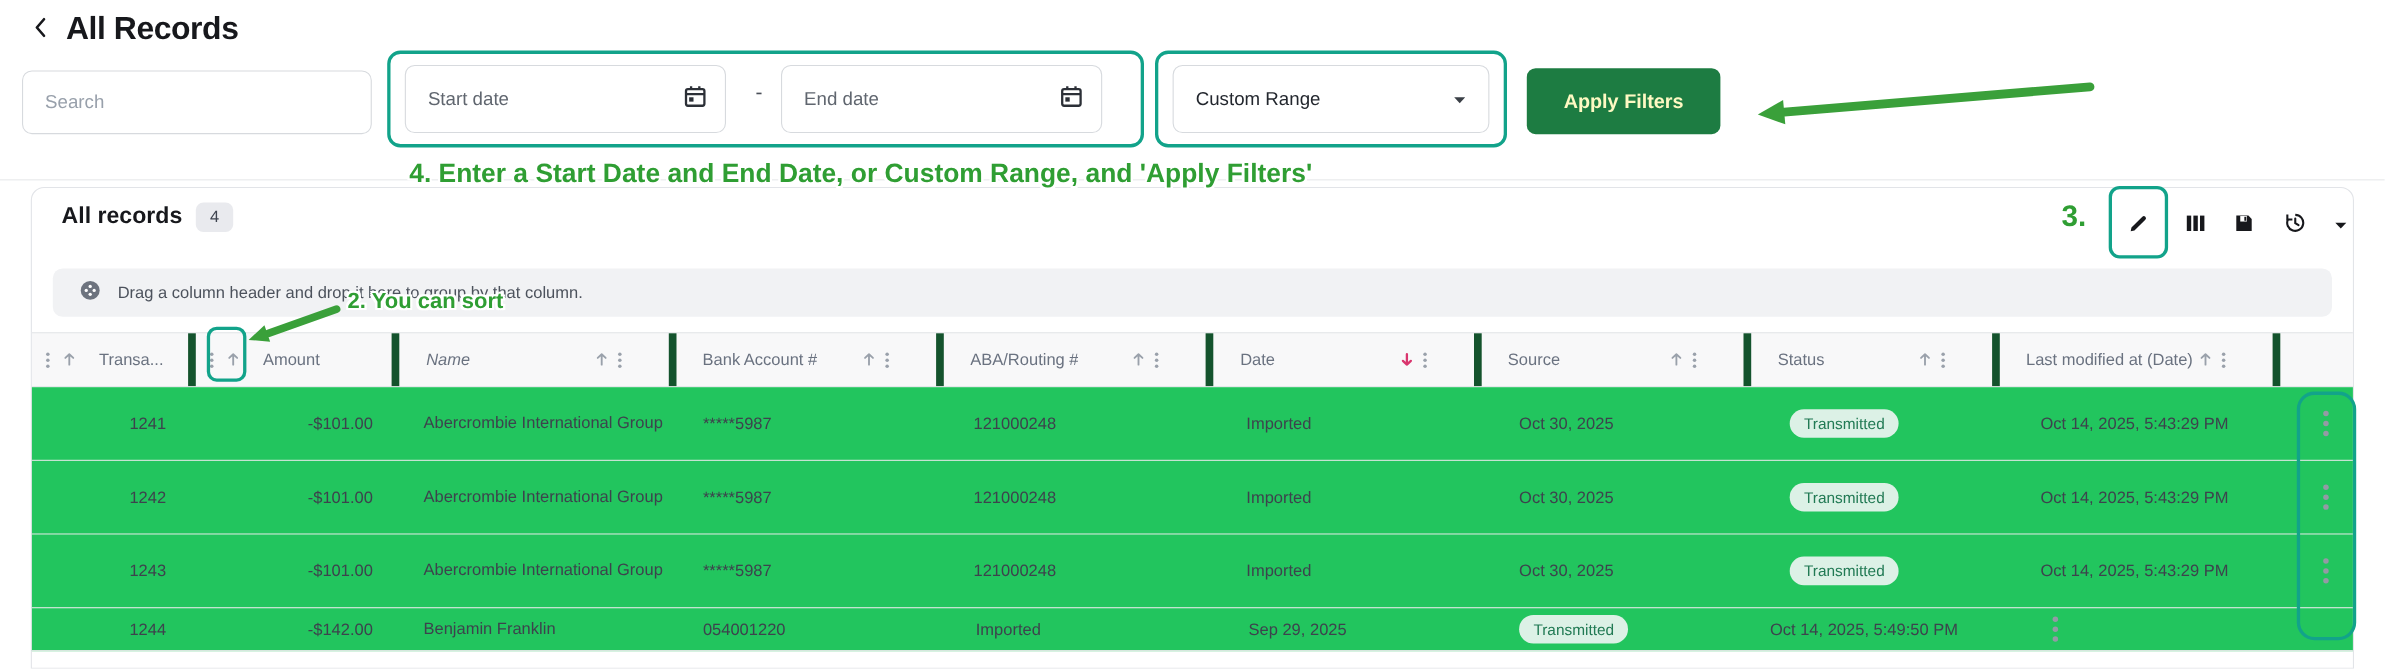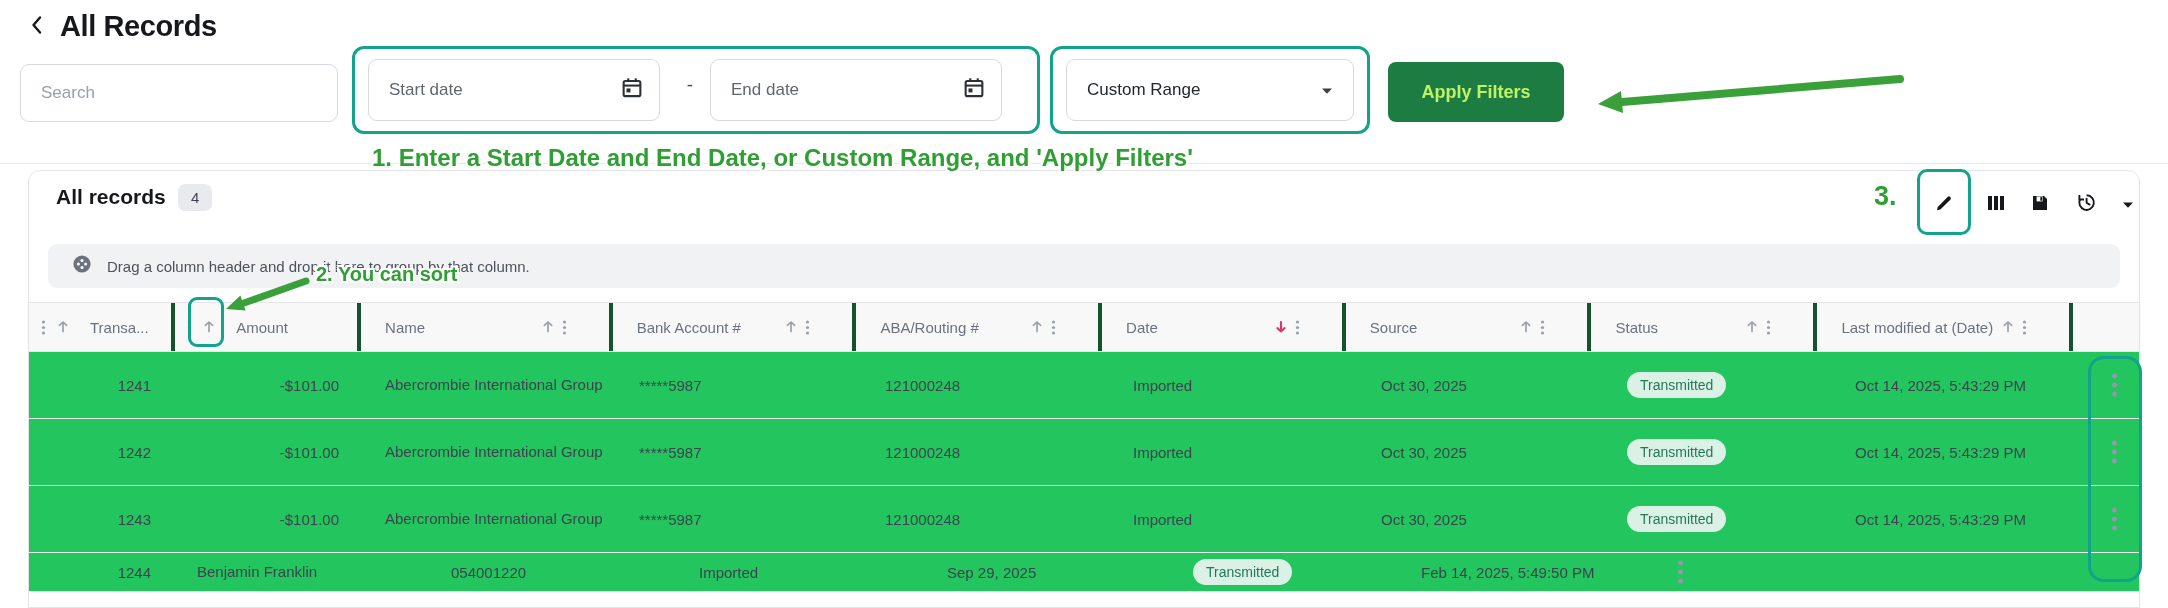--- a/index.html
+++ b/index.html
@@ -19,21 +19,21 @@
   .search-input::placeholder{color:#98a0ab}
   .datefield{display:flex;align-items:center;border:1px solid #d7dade;border-radius:9px;height:62px;
     padding:0 16px 0 20px;background:#fff}
   .datefield input{border:none;outline:none;flex:1;font-size:17px;color:#c2410c;background:transparent;min-width:0}
   .datefield input::placeholder{color:#60666f}
   #start-date{left:368px;top:59px;width:292px}
   #end-date{left:710px;top:59px;width:292px}
   .dash{left:672px;top:74px;width:36px;text-align:center;font-size:19px;color:#4a4f58}
   .range-select{left:1066px;top:59px;width:288px;height:62px;border:1px solid #d7dade;border-radius:9px;
     display:flex;align-items:center;justify-content:space-between;padding:0 20px;font-size:17px;color:#23272e;cursor:pointer;background:#fff}
-  .apply-btn{left:1388px;top:62px;width:176px;height:60px;background:#1d7c42;color:#bef264;font-weight:bold;
+  .apply-btn{left:1388px;top:62px;width:176px;height:60px;background:#1d7c42;color:#fef9c3;font-weight:bold;
     font-size:18px;border:none;border-radius:8px;cursor:pointer;z-index:2}
   .divider{left:0;top:163px;width:2168px;height:1px;background:#e7e8ea}
 
   
   .hl-box{border:3px solid #12a38a;border-radius:12px;background:transparent;pointer-events:none;z-index:30}
   #hl-dates{left:352px;top:46px;width:688px;height:88px}
   #hl-range{left:1050px;top:46px;width:320px;height:88px}
   #hl-pencil{left:1917px;top:169px;width:54px;height:66px;border-radius:10px}
   #hl-sort{left:188px;top:297px;width:36px;height:50px;border-radius:9px}
   #hl-actions{left:2088px;top:356px;width:54px;height:226px;border-radius:16px}
@@ -52,21 +52,21 @@
     background:none;border:none;cursor:pointer;z-index:2}
   #tool-pencil{left:1925px}#tool-columns{left:1977px}#tool-save{left:2021px}#tool-history{left:2067px}#tool-caret{left:2109px}
 
   .group-bar{left:48px;top:244px;width:2072px;height:44px;background:#f1f2f4;border-radius:9px;
     display:flex;align-items:center;gap:15px;padding-left:24px;z-index:2}
   .group-bar-text{font-size:15px;color:#4c525c}
 
   
   .table{left:29px;top:302px;width:2110px;z-index:2}
   .thead{display:flex;height:50px;background:#f8f8f9;border-top:1px solid #e4e6e9;border-bottom:1px solid #e4e6e9}
-  .th{display:flex;align-items:center;font-size:15px;color:#6a7280;font-weight:500;border-left:4px solid #14532d;cursor:pointer;overflow:hidden}
+  .th{display:flex;align-items:center;font-size:15px;color:#6a7280;font-weight:500;border-left:7px solid #14532d;cursor:pointer;overflow:hidden}
   .th:first-child{border-left:none}
   .th.t-left{padding:0 42px 0 24px}
   .th.t-num{padding-left:12px}
   .th .lbl{white-space:nowrap;overflow:hidden;text-overflow:ellipsis}
   .th .sp{flex:1}
   .th .ig{display:flex;align-items:center;gap:7px;flex:none}
   .th.t-num .ig{margin-right:10px}
   .tr{display:flex;min-height:67px;border-bottom:1px solid #e9eaec;background:#22c55e;align-items:stretch}
   .tr:last-child{min-height:34px}
   .td{font-size:15px;color:#3d434d;padding:6px 12px 6px 24px;display:flex;align-items:center}
@@ -213,21 +213,21 @@
             <circle cx="2.5" cy="8.5" r="1.6" fill="#9aa1ab"></circle>
             <circle cx="2.5" cy="14" r="1.6" fill="#9aa1ab"></circle>
           </svg>
           <span class="ig" style="margin-left:10px">
             <svg width="14" height="16" viewBox="0 0 14 16" style="flex:none">
               <path d="M7 12.5V3M3.4 6.4 7 3l3.6 3.4" fill="none" stroke="#9aa1ab" stroke-width="1.7" stroke-linecap="round" stroke-linejoin="round"></path>
             </svg>
           </span>
           <span class="lbl" style="margin-left:10px">Amount</span>
         </div>
-        <div class="th t-left" style="width: 254px;">
+        <div class="th t-left" style="width: 254px; font-style: italic;">
           <span class="lbl">Name</span>
           <span class="sp"></span>
           <span class="ig">
             <svg width="14" height="16" viewBox="0 0 14 16" style="flex:none">
               <path d="M7 12.5V3M3.4 6.4 7 3l3.6 3.4" fill="none" stroke="#9aa1ab" stroke-width="1.7" stroke-linecap="round" stroke-linejoin="round"></path>
             </svg>
             <svg width="5" height="17" viewBox="0 0 5 17" style="flex:none">
               <circle cx="2.5" cy="3" r="1.6" fill="#9aa1ab"></circle>
               <circle cx="2.5" cy="8.5" r="1.6" fill="#9aa1ab"></circle>
               <circle cx="2.5" cy="14" r="1.6" fill="#9aa1ab"></circle>
@@ -382,48 +382,49 @@
               <svg width="7" height="26" viewBox="0 0 7 26">
                 <circle cx="3.5" cy="4" r="2.5" fill="#949aa5"></circle>
                 <circle cx="3.5" cy="13" r="2.5" fill="#949aa5"></circle>
                 <circle cx="3.5" cy="22" r="2.5" fill="#949aa5"></circle>
               </svg>
             </button>
           </div>
         </div>
         <div class="tr">
           <div class="td num" style="width: 144px;">1244</div>
+          <div class="td num" style="width: 188px;">-$142.00</div>
           <div class="td name" style="width: 254px;">Benjamin Franklin</div>
           <div class="td" style="width: 248px;">054001220</div>
           <div class="td" style="width: 248px;">Imported</div>
           <div class="td" style="width: 246px;">Sep 29, 2025</div>
           <div class="td" style="width: 228px;">
             <span class="status-badge">Transmitted</span>
           </div>
-          <div class="td" style="width: 258px;">Feb 14, 2025, 5:49:50 PM</div>
+          <div class="td" style="width: 258px;">Oct 14, 2025, 5:49:50 PM</div>
           <div class="td actions" style="width: 50px;">
             <button class="kebab-btn">
               <svg width="7" height="26" viewBox="0 0 7 26">
                 <circle cx="3.5" cy="4" r="2.5" fill="#949aa5"></circle>
                 <circle cx="3.5" cy="13" r="2.5" fill="#949aa5"></circle>
                 <circle cx="3.5" cy="22" r="2.5" fill="#949aa5"></circle>
               </svg>
             </button>
           </div>
         </div>
       </div>
   </div>
 
   <div class="abs hl-box" id="hl-dates"></div>
   <div class="abs hl-box" id="hl-range"></div>
   <div class="abs hl-box" id="hl-pencil"></div>
   <div class="abs hl-box" id="hl-sort"></div>
   <div class="abs hl-box" id="hl-actions"></div>
 
-  <div class="abs ann" id="ann1">1.  Enter a Start Date and End Date, or Custom Range, and 'Apply Filters'</div>
+  <div class="abs ann" id="ann1">4.  Enter a Start Date and End Date, or Custom Range, and 'Apply Filters'</div>
   <div class="abs ann" id="ann2">2. You can sort</div>
   <div class="abs ann" id="ann3">3.</div>
 
   <svg class="abs" id="arrow-layer" width="2168" height="608" viewBox="0 0 2168 608">
     <g>
       <line x1="1900" y1="79" x2="1622" y2="102" stroke="#3aa03a" stroke-width="8" stroke-linecap="round"></line>
       <polygon points="1598,104 1621,91 1623,113" fill="#3aa03a"></polygon>
     </g>
     <g>
       <line x1="306" y1="281" x2="244" y2="303" stroke="#3aa03a" stroke-width="7" stroke-linecap="round"></line>

